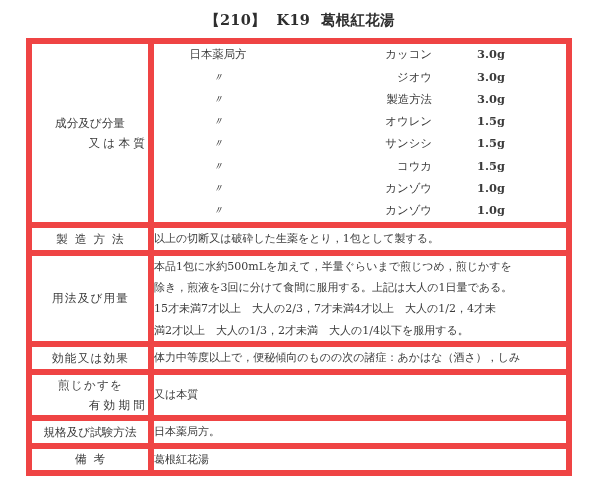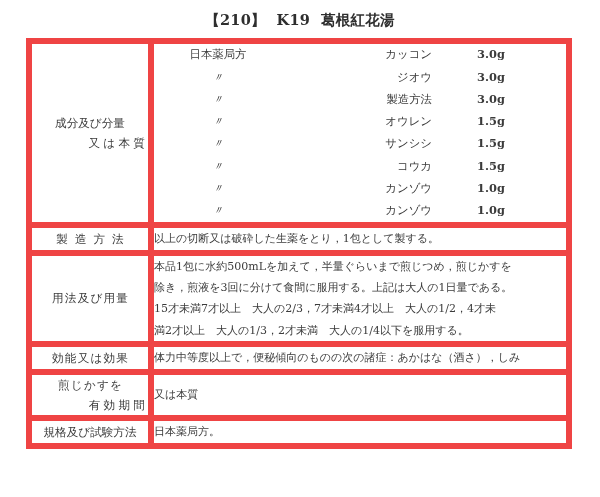--- a/index.html
+++ b/index.html
@@ -247,16 +247,24 @@
 
       <tr>
         <td class="label-cell">
           <span class="label-line sp-none">規格及び試験方法</span>
         </td>
         <td class="body-cell">
           <span class="body-text">日本薬局方。</span>
         </td>
       </tr>
 
+      <tr>
+        <td class="label-cell">
+          <span class="label-line sp-wide">備考</span>
+        </td>
+        <td class="body-cell">
+          <span class="body-text">葛根紅花湯</span>
+        </td>
+      </tr>
 
     </tbody>
   </table>
 </div>
 
 </body></html>

